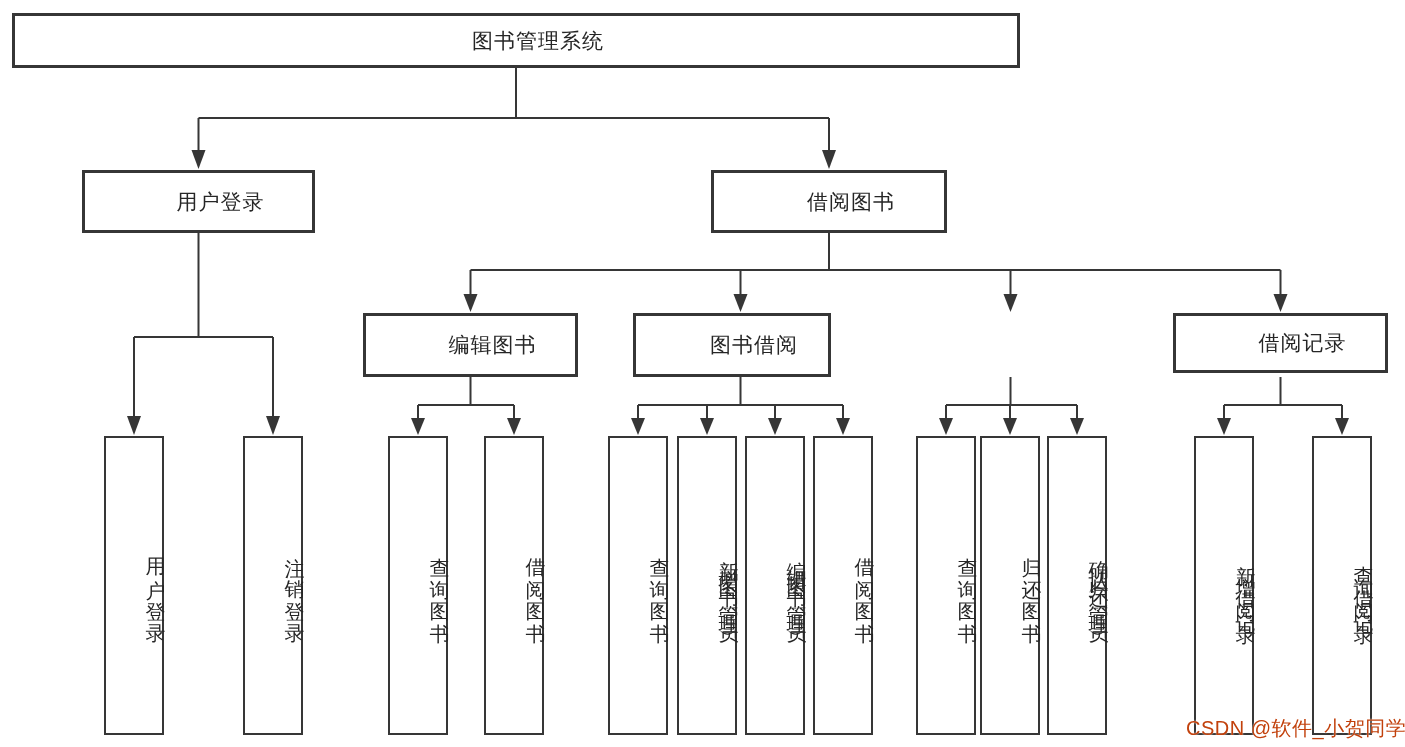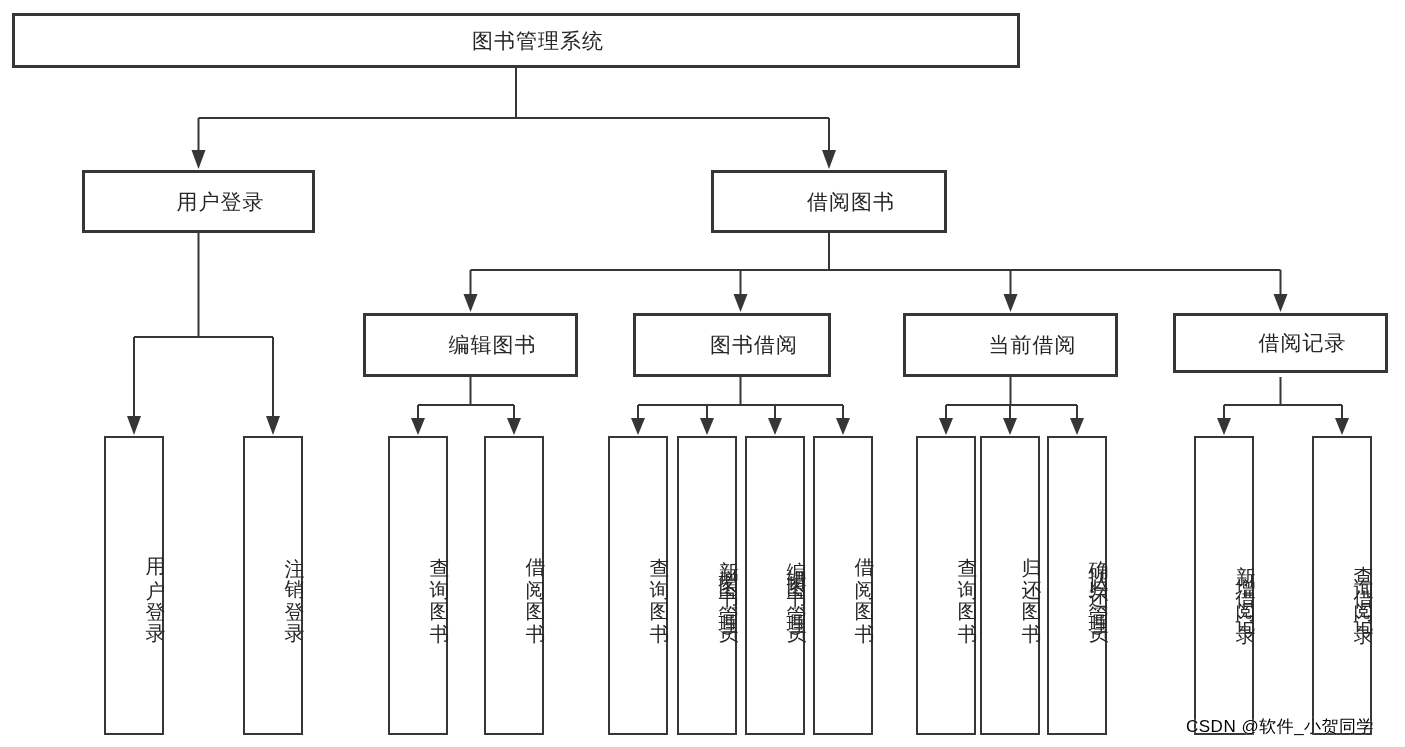--- a/index.html
+++ b/index.html
@@ -18,21 +18,21 @@
   .vlabel{
     writing-mode:vertical-rl;text-orientation:mixed;
     font-size:20px;letter-spacing:22px;color:#262626;line-height:1;
   }
   .vlabel.long{letter-spacing:12px;}
   .vlabel.xlong{letter-spacing:9px;}
   svg.wires{position:absolute;left:0;top:0;pointer-events:none;}
   .wire{stroke:#363636;stroke-width:2;fill:none;}
   .head{fill:#363636;stroke:none;}
   .watermark{
-    position:absolute;left:1186px;top:715px;font-size:17px;color:#000000;
+    position:absolute;left:1186px;top:715px;font-size:20px;color:#c2410c;
     letter-spacing:0.5px;white-space:nowrap;text-shadow:0 0 2px #ffffff;
   }
 </style>
 </head>
 <body>
 
 <div class="stage">
 
   <svg class="wires" width="1405" height="747" viewBox="0 0 1405 747">
 
@@ -94,23 +94,20 @@
   <div class="box" style="left:711px;top:170px;width:236px;height:63px;">
     <span class="hlabel">借阅图书</span>
   </div>
 
   <div class="box" style="left:363px;top:313px;width:215px;height:64px;">
     <span class="hlabel">编辑图书</span>
   </div>
   <div class="box" style="left:633px;top:313px;width:198px;height:64px;">
     <span class="hlabel">图书借阅</span>
   </div>
-  <div class="box" style="left:903px;top:313px;width:215px;height:64px;">
-    <span class="hlabel">当前借阅</span>
-  </div>
   <div class="box" style="left:1173px;top:313px;width:215px;height:60px;">
     <span class="hlabel">借阅记录</span>
   </div>
 
   <div class="box leaf" style="left:104px;top:436px;width:60px;height:299px;">
     <span class="vlabel">用户登录</span>
   </div>
   <div class="box leaf" style="left:243px;top:436px;width:60px;height:299px;">
     <span class="vlabel">注销登录</span>
   </div>

